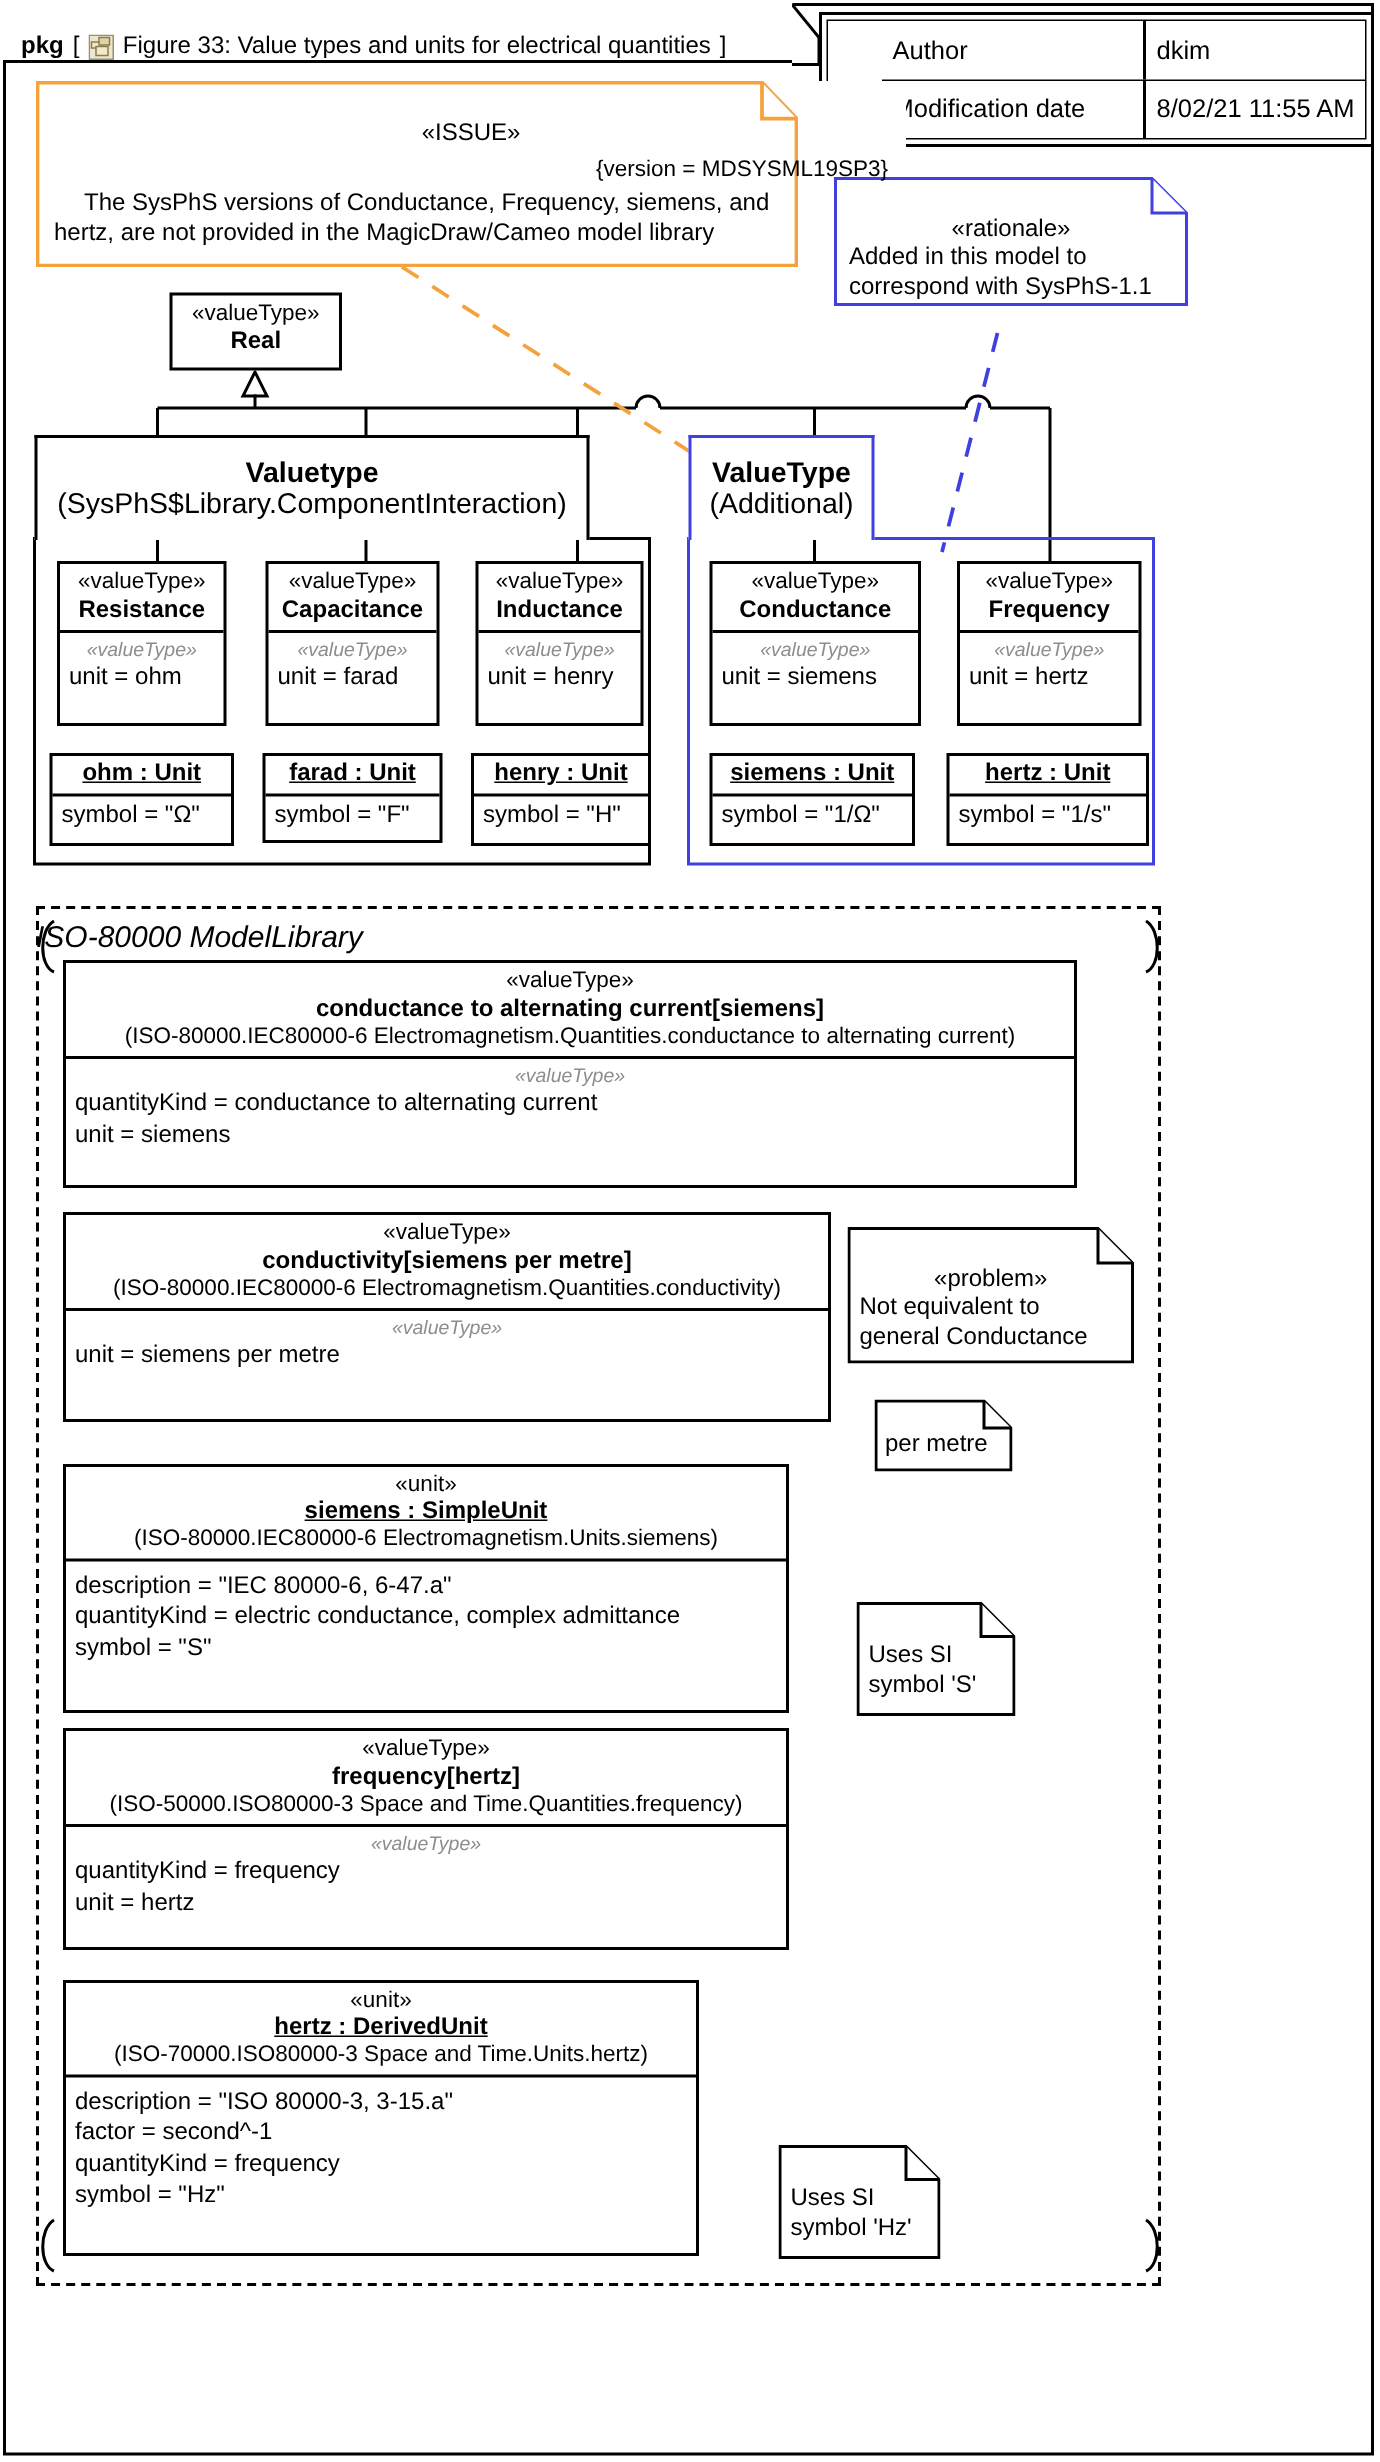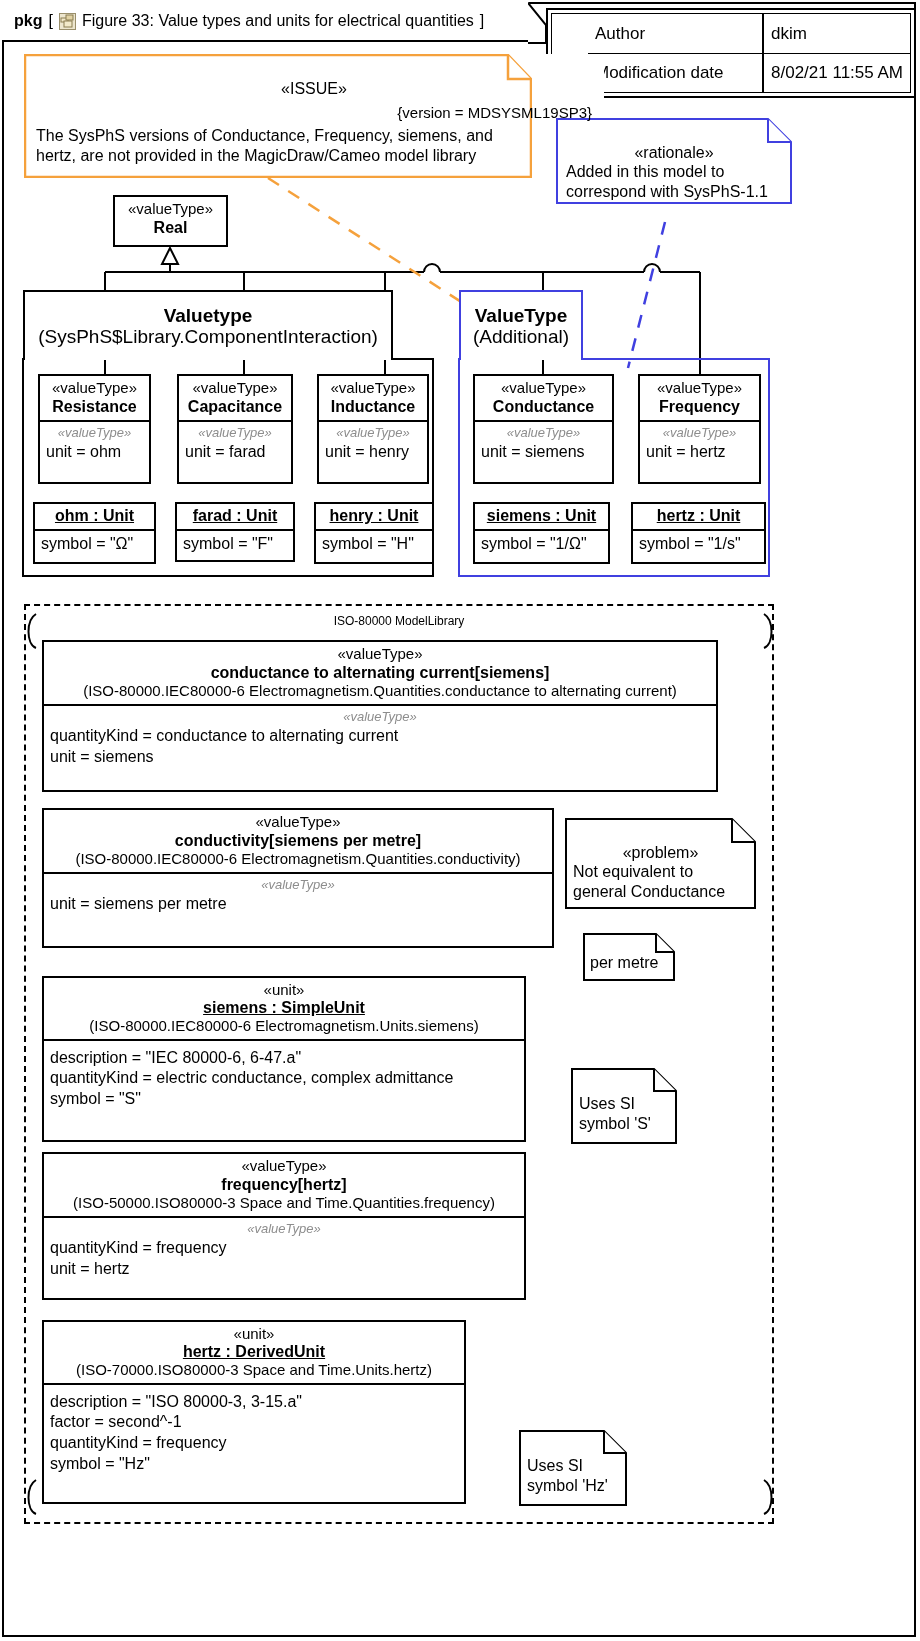--- a/index.html
+++ b/index.html
@@ -5,21 +5,21 @@
   html,body{margin:0;padding:0;background:#fff;}
   body{font-family:"Liberation Sans", sans-serif;color:#000;}
   #page{position:relative;width:920px;height:1641px;overflow:hidden;background:#fff;}
 
   
   .frame{position:absolute;left:2px;top:2px;width:914px;height:1635px;border:2px solid #000;box-sizing:border-box;}
 
   
   .pkg-tab{position:absolute;left:2px;top:2px;height:40px;box-sizing:border-box;
            border-right:2px solid #000;border-bottom:2px solid #000;background:#fff;
-           display:flex;align-items:center;padding:0 10px 0 12px;gap:6px;}
+           display:flex;align-items:flex-end;padding:0 10px 0 12px;gap:6px;}
   .pkg-kw{font-weight:bold;font-size:16px;}
   .pkg-br{font-size:16px;}
   .pkg-title{font-size:16px;white-space:nowrap;}
   .pkg-icon{width:17px;height:17px;position:relative;display:inline-block;flex:0 0 auto;}
 
   
   .meta{position:absolute;border:2px solid #000;background:#fff;box-sizing:border-box;}
   .meta-in{position:absolute;left:3px;top:3px;right:3px;bottom:3px;border:1px solid #000;box-sizing:border-box;padding-left:36px;}
   .meta-row{display:flex;height:50%;box-sizing:border-box;}
   .meta-row + .meta-row{border-top:1px solid #000;}
@@ -48,21 +48,21 @@
   .pkgbox{position:absolute;box-sizing:border-box;}
   .pkgbox .tab{position:absolute;box-sizing:border-box;background:#fff;
                border:2px solid #000;border-bottom:none;z-index:3;
                display:flex;flex-direction:column;align-items:center;justify-content:center;}
   .pkgbox .bodyb{position:absolute;left:0;box-sizing:border-box;border:2px solid #000;background:transparent;}
   .pkg-nm{font-weight:bold;font-size:19px;line-height:1.12;}
   .pkg-qn{font-size:19px;line-height:1.12;}
 
   
   .iso{position:absolute;border:2px dashed #000;box-sizing:border-box;background:#fff;}
-  .iso-lbl{position:absolute;width:100%;text-align:center;font-size:12px;}
+  .iso-lbl{position:absolute;width:100%;font-style:italic;font-size:20px;}
 
   
   svg.wires{position:absolute;left:0;top:0;width:920px;height:1641px;pointer-events:none;}
 </style>
 </head>
 <body>
 
 <div id="page">
 
   <div class="frame"></div>
@@ -148,21 +148,21 @@
   </div>
 
   <div class="note" style="left:24px;top:54px;width:580px;height:124px;">
     <svg style="position:absolute;left:0;top:0;" width="508" height="124">
       <path d="M1 1 L484 1 L507 25 L507 123 L1 123 Z" fill="#fff" stroke="#F5A13C" stroke-width="2.5"></path>
       <path d="M484 1 L484 25 L507 25" fill="#fff" stroke="#F5A13C" stroke-width="2.5"></path>
     </svg>
     <div class="body" style="padding:26px 12px 0 12px;">
       <div class="note-kw">«ISSUE»</div>
       <div style="text-align:right;font-size:15px;margin-top:6px;">{version = MDSYSML19SP3}</div>
-      <div class="note-txt" style="margin-top:5px;">The SysPhS versions of Conductance, Frequency, siemens, and</div>
+      <div class="note-txt" style="margin-top:5px;margin-left:20px;">The SysPhS versions of Conductance, Frequency, siemens, and</div>
       <div class="note-txt">hertz, are not provided in the MagicDraw/Cameo model library</div>
     </div>
   </div>
 
   <div class="note" style="left:556px;top:118px;width:236px;height:86px;">
     <svg style="position:absolute;left:0;top:0;" width="236" height="86">
       <path d="M1 1 L212 1 L235 24 L235 85 L1 85 Z" fill="#fff" stroke="#4040E0" stroke-width="2"></path>
       <path d="M212 1 L212 24 L235 24" fill="#fff" stroke="#4040E0" stroke-width="2"></path>
     </svg>
     <div class="body" style="padding:26px 10px 0 10px;">

